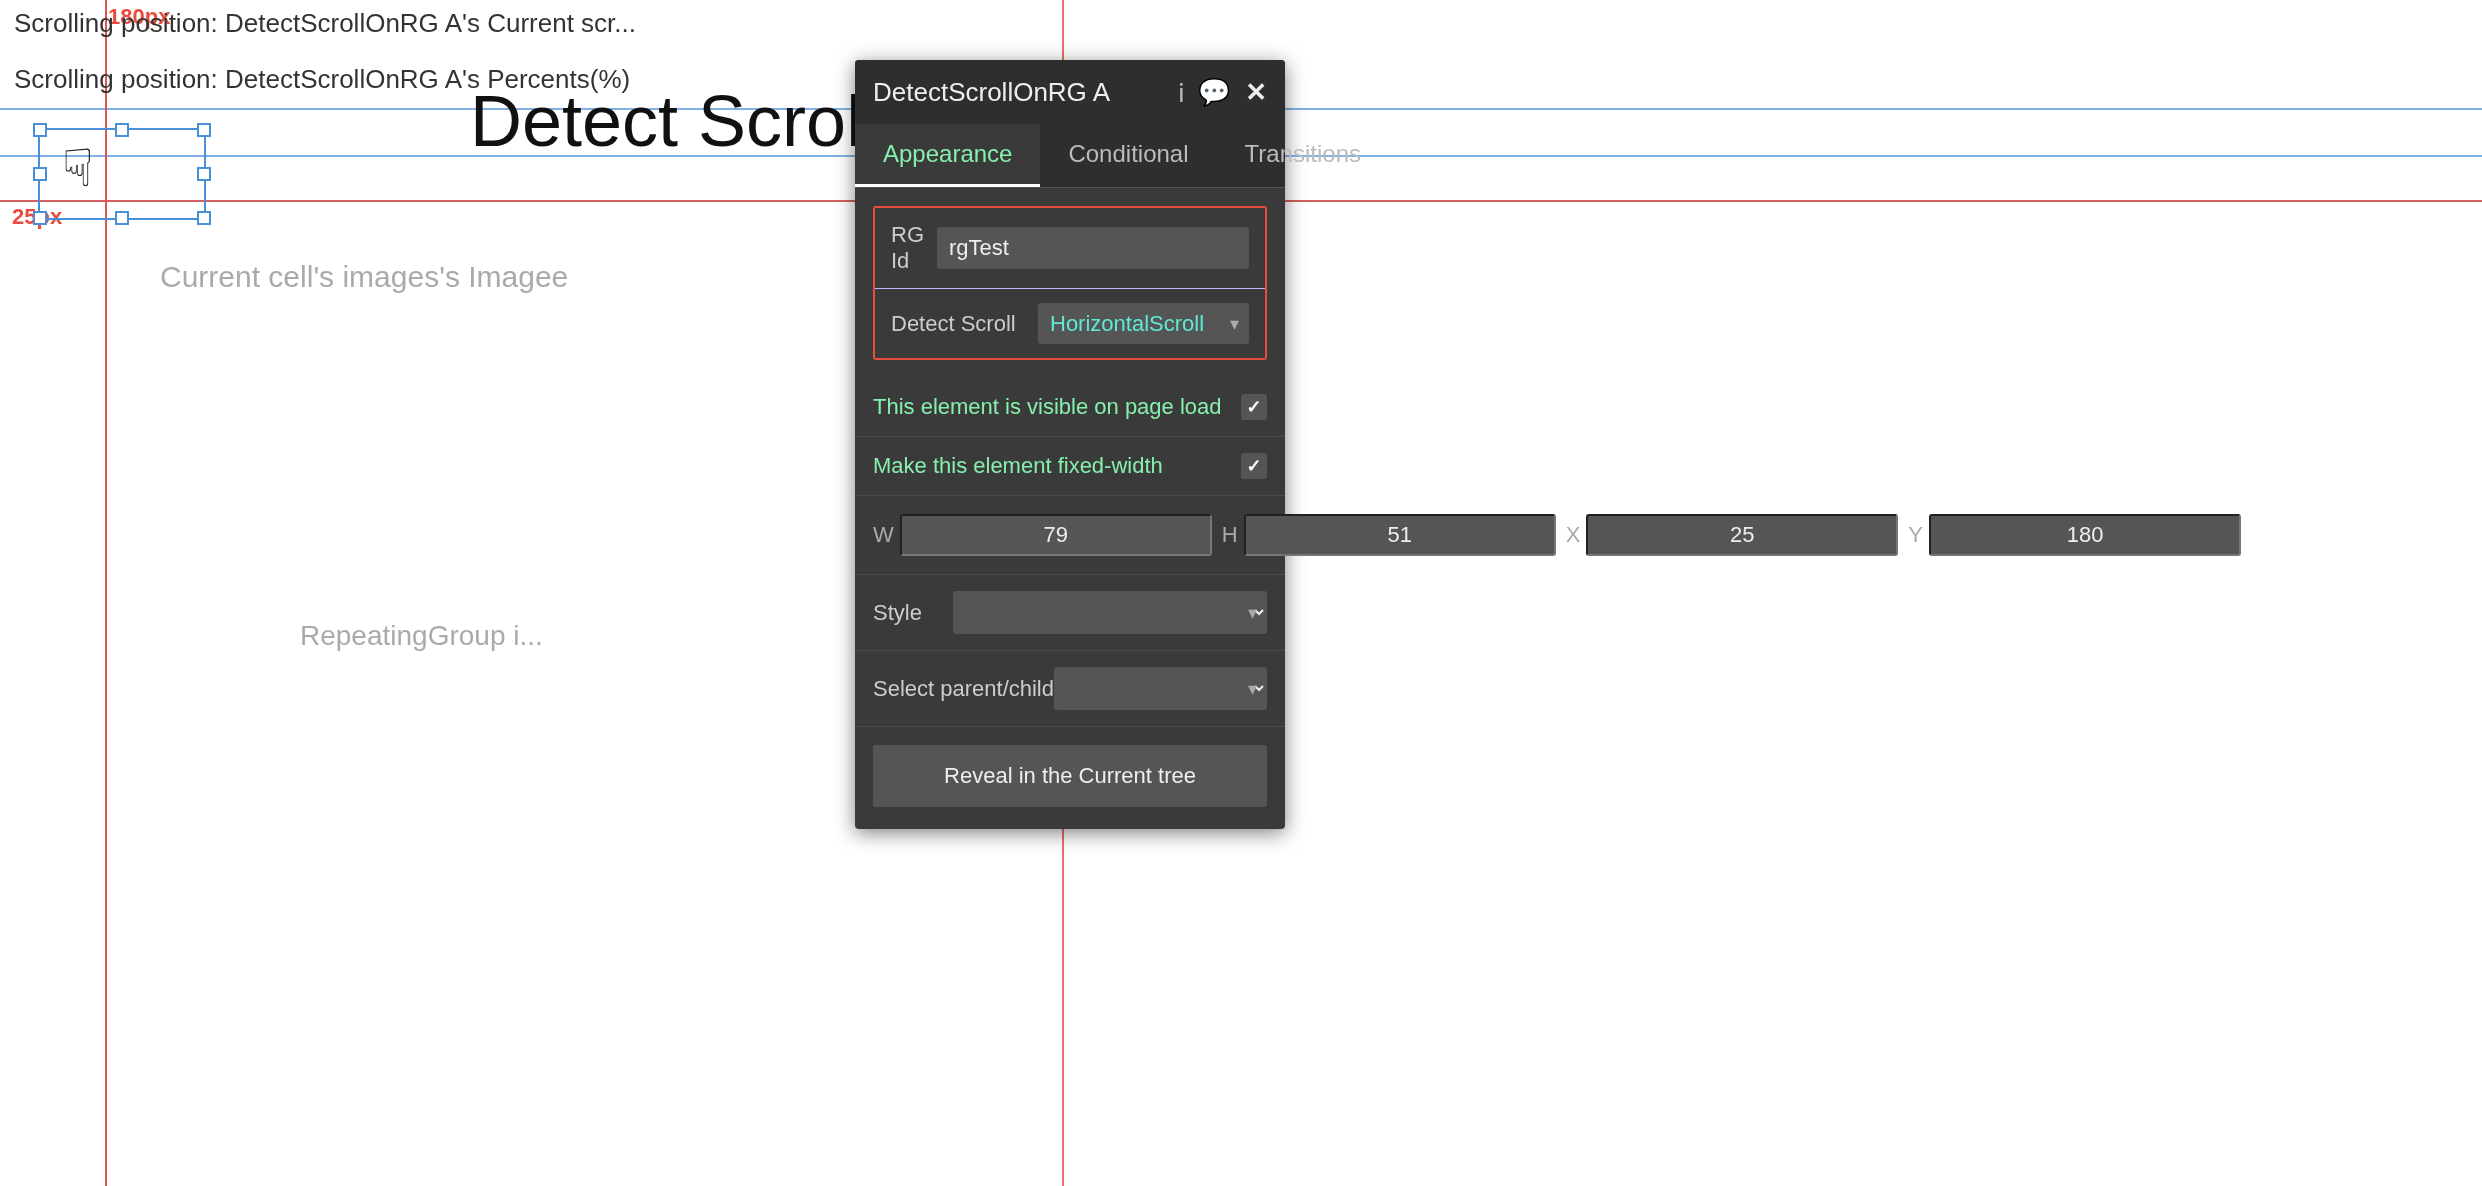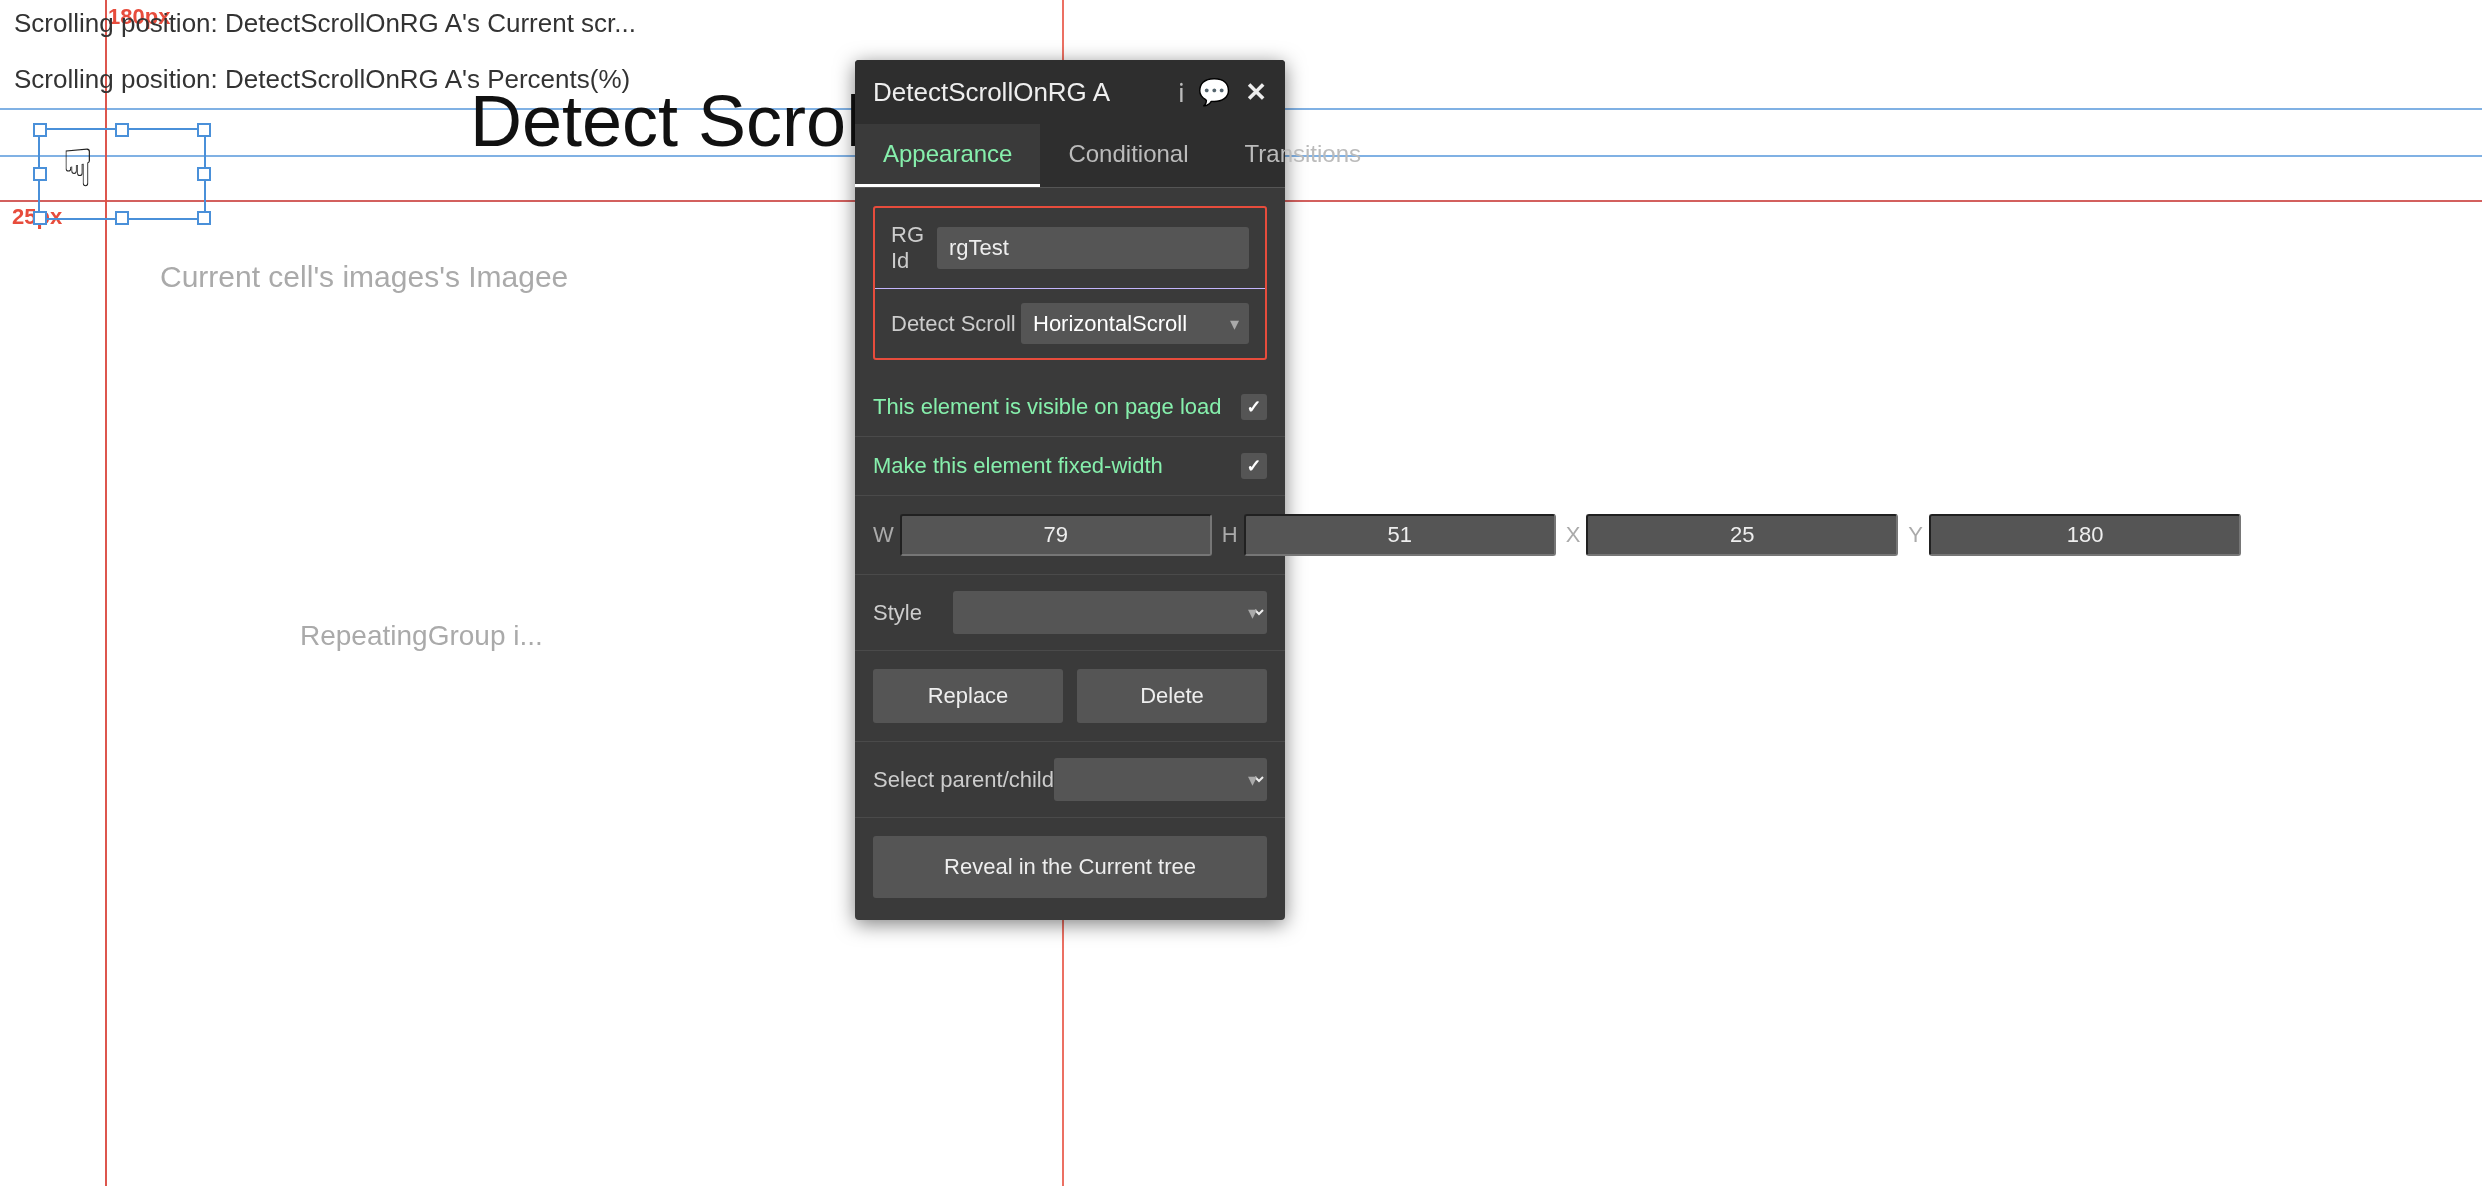--- a/index.html
+++ b/index.html
@@ -192,27 +192,28 @@
       font-size: 22px;
       padding: 8px 12px;
       outline: none;
       margin-left: 7px;
     }
     .field-select {
       flex: 1;
       background: #555;
       border: none;
       border-radius: 3px;
-      color: #ffffff;
+      color: #5eead4;
       font-size: 22px;
       padding: 8px 12px;
       outline: none;
       appearance: none;
       -webkit-appearance: none;
       position: relative;
+      margin-left: 17px;
     }
     .select-wrapper {
       flex: 1;
       position: relative;
       display: flex;
       align-items: center;
     }
     .select-wrapper .chevron {
       position: absolute;
       right: 10px;
@@ -489,24 +490,20 @@
       <div class="style-row">
         <span class="style-label">Style</span>
         <div class="style-select-wrap">
           <select class="style-select">
             <option value=""></option>
           </select>
           <span class="style-chevron">▾</span>
         </div>
       </div>
 
-      <div class="btn-row">
-        <button class="panel-btn">Replace</button>
-        <button class="panel-btn">Delete</button>
-      </div>
 
       <div class="select-parent-row">
         <span class="select-parent-label">Select parent/child</span>
         <div class="select-parent-dropdown">
           <select class="select-parent-input">
             <option value=""></option>
           </select>
           <span class="chevron" style="position:absolute;right:10px;font-size:18px;color:#aaa;">▾</span>
         </div>
       </div>

